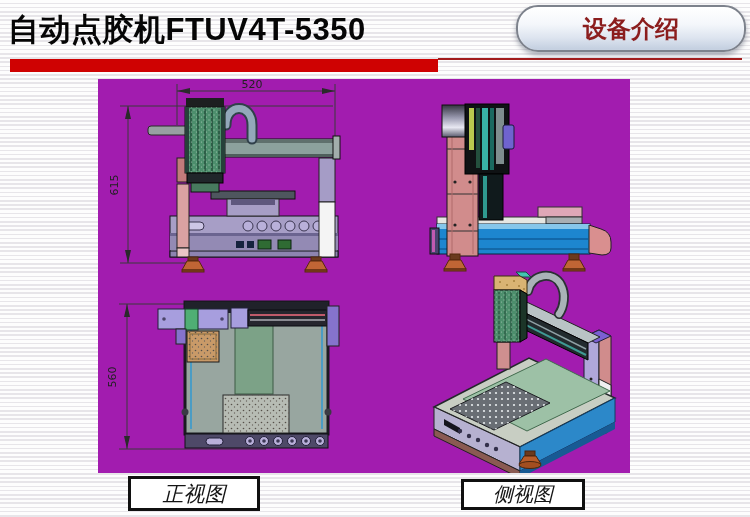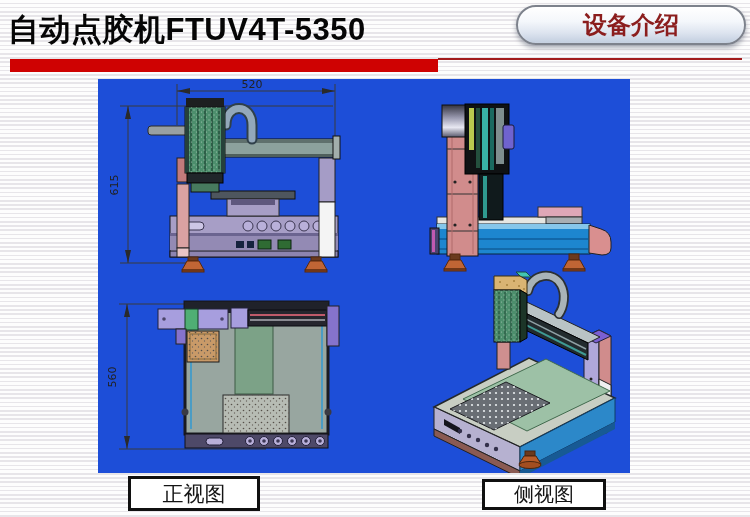--- a/index.html
+++ b/index.html
@@ -8,39 +8,39 @@
     font-family:"Liberation Sans",sans-serif;
     background:repeating-linear-gradient(180deg,#fdfdfd 0px,#fdfdfd 2.6px,#e7e5e9 2.6px,#e7e5e9 4.2px);
   }
   .abs{position:absolute;}
   #page-title{
     left:8px;top:13px;width:470px;
     font-weight:bold;font-size:31px;line-height:34px;color:#060606;
     letter-spacing:0.5px;white-space:nowrap;
   }
   #section-badge{
-    left:516px;top:5px;width:230px;height:40px;box-sizing:border-box;
+    left:516px;top:5px;width:230px;height:47px;box-sizing:border-box;
     border:2px solid #7d828c;border-radius:22px;
     background:linear-gradient(180deg,#ffffff 0%,#f4f7fb 40%,#dde4ef 72%,#c2cedf 100%);
     box-shadow:0 3px 5px rgba(70,80,100,0.45), inset 0 1px 2px #ffffff;
     display:flex;align-items:center;justify-content:center;
     font-family:"Liberation Serif",serif;font-weight:bold;font-size:24px;color:#8b1d1d;
   }
   #red-bar{left:10px;top:59px;width:428px;height:13px;background:#cf0202;}
   #red-rule{left:438px;top:58px;width:304px;height:2px;background:#a21c1c;}
   #drawing-panel{
-    left:98px;top:79px;width:532px;height:394px;background:#1d4ed8;
+    left:98px;top:79px;width:532px;height:394px;background:#a21caf;
   }
   .caption{
     box-sizing:border-box;background:#ffffff;border:3px solid #101010;
     display:flex;align-items:center;justify-content:center;
-    font-family:"Liberation Serif","DejaVu Serif",serif;color:#141414;
+    font-family:"Liberation Serif","DejaVu Serif",serif;color:#141414;font-style:italic;
   }
   #caption-front{left:128px;top:476px;width:132px;height:35px;font-size:21px;}
-  #caption-side{left:482px;top:479px;width:124px;height:31px;font-size:20px;}
+  #caption-side{left:461px;top:479px;width:124px;height:31px;font-size:20px;}
   svg text{font-family:"DejaVu Sans",sans-serif;}
 </style>
 </head>
 <body>
 
 <div class="abs" id="page-title">自动点胶机FTUV4T-5350</div>
 
 <div class="abs" id="section-badge">
   <span>设备介绍</span>
 </div>

